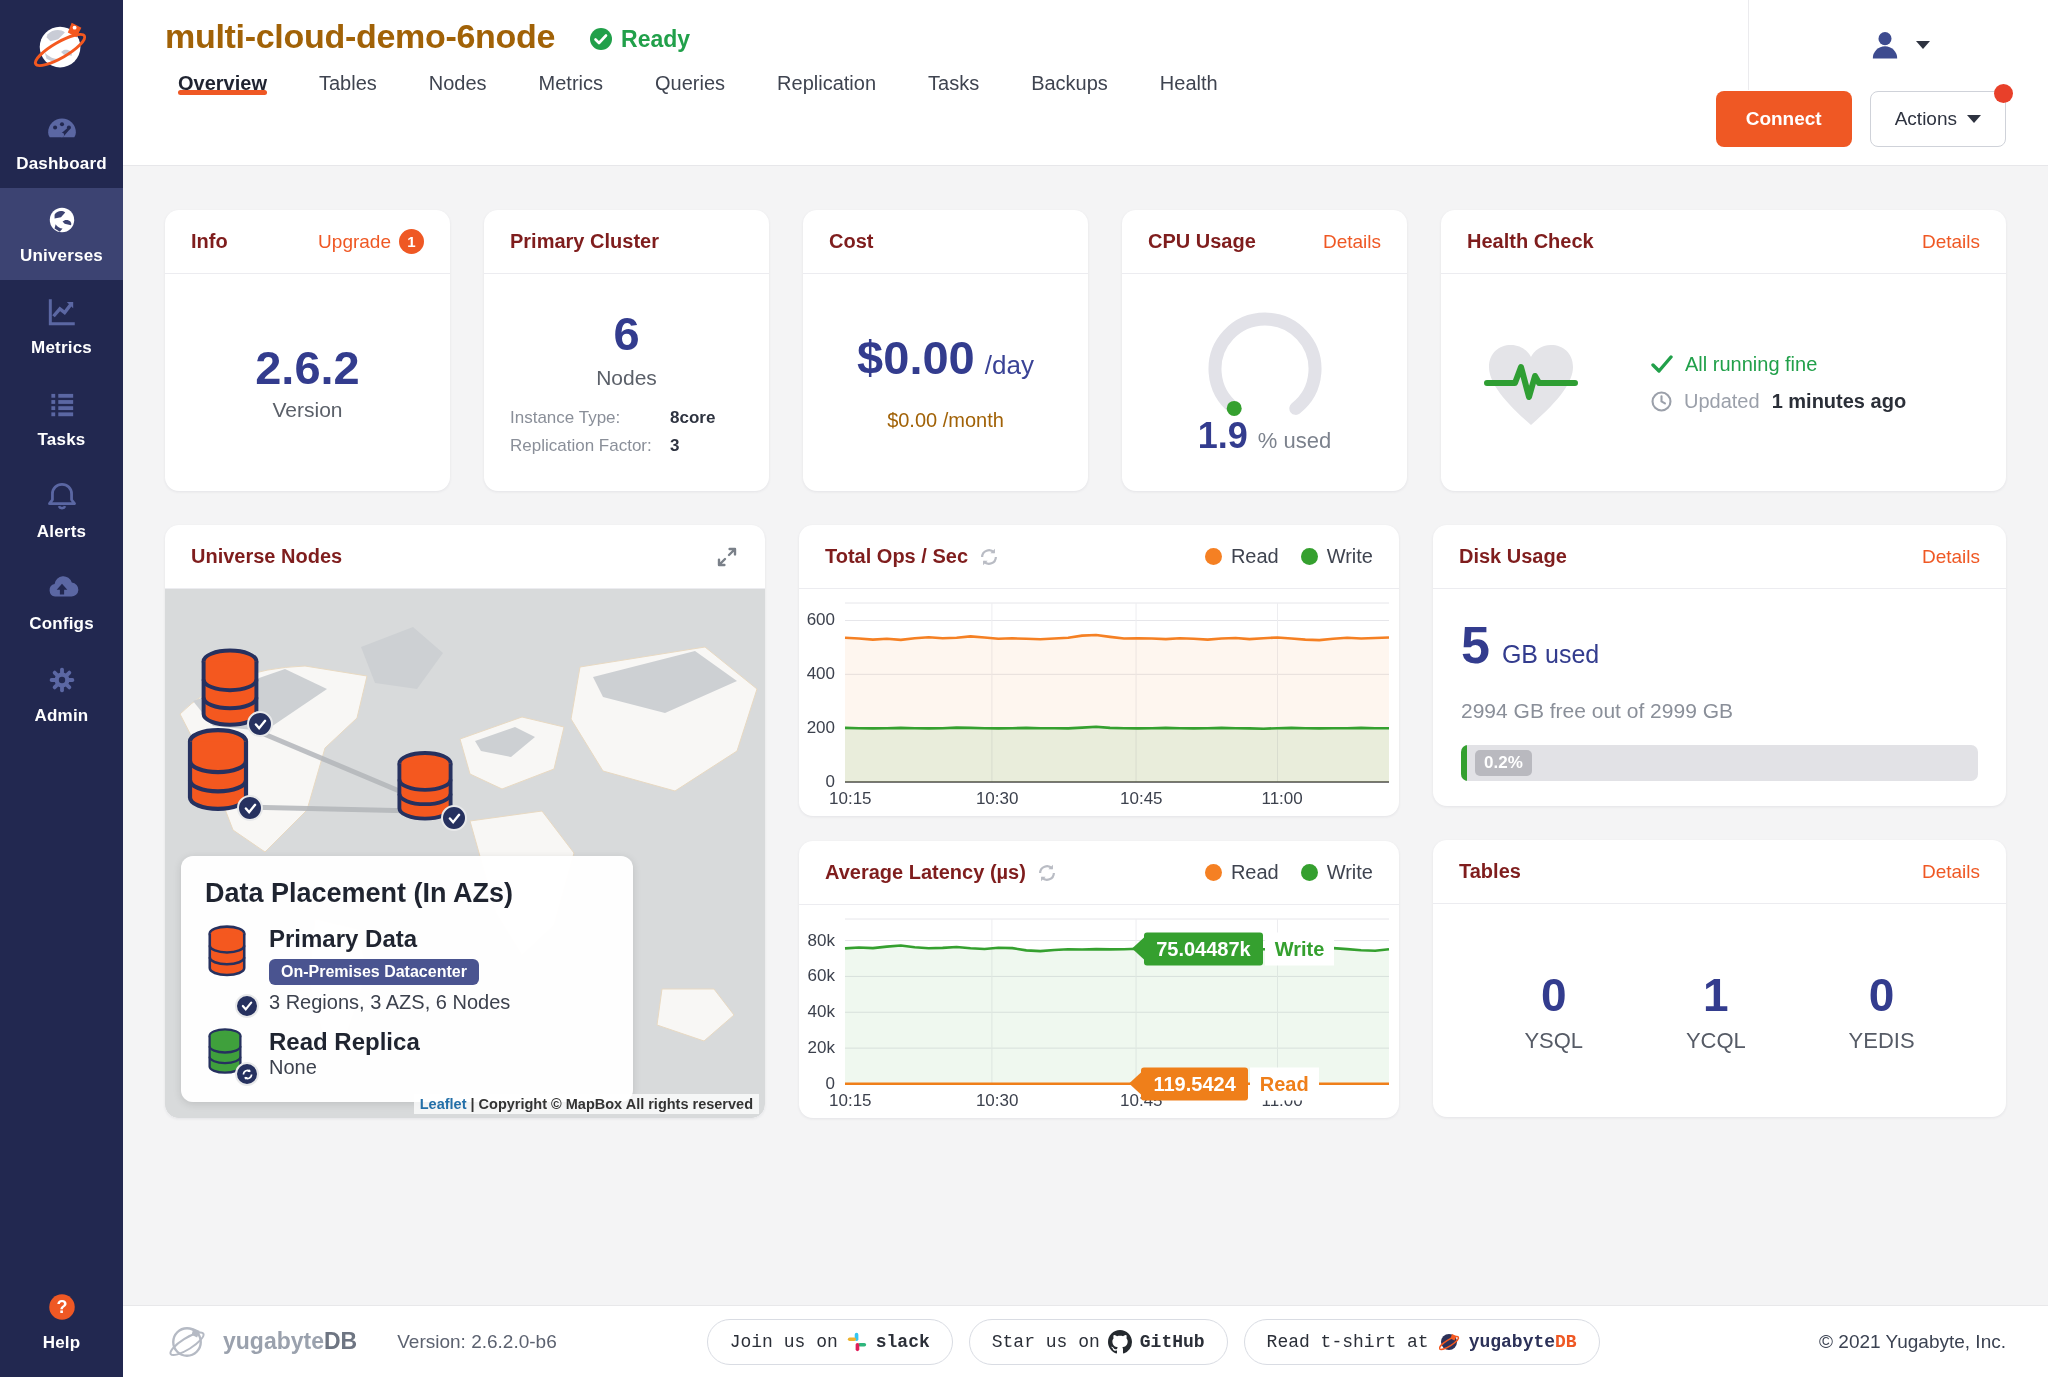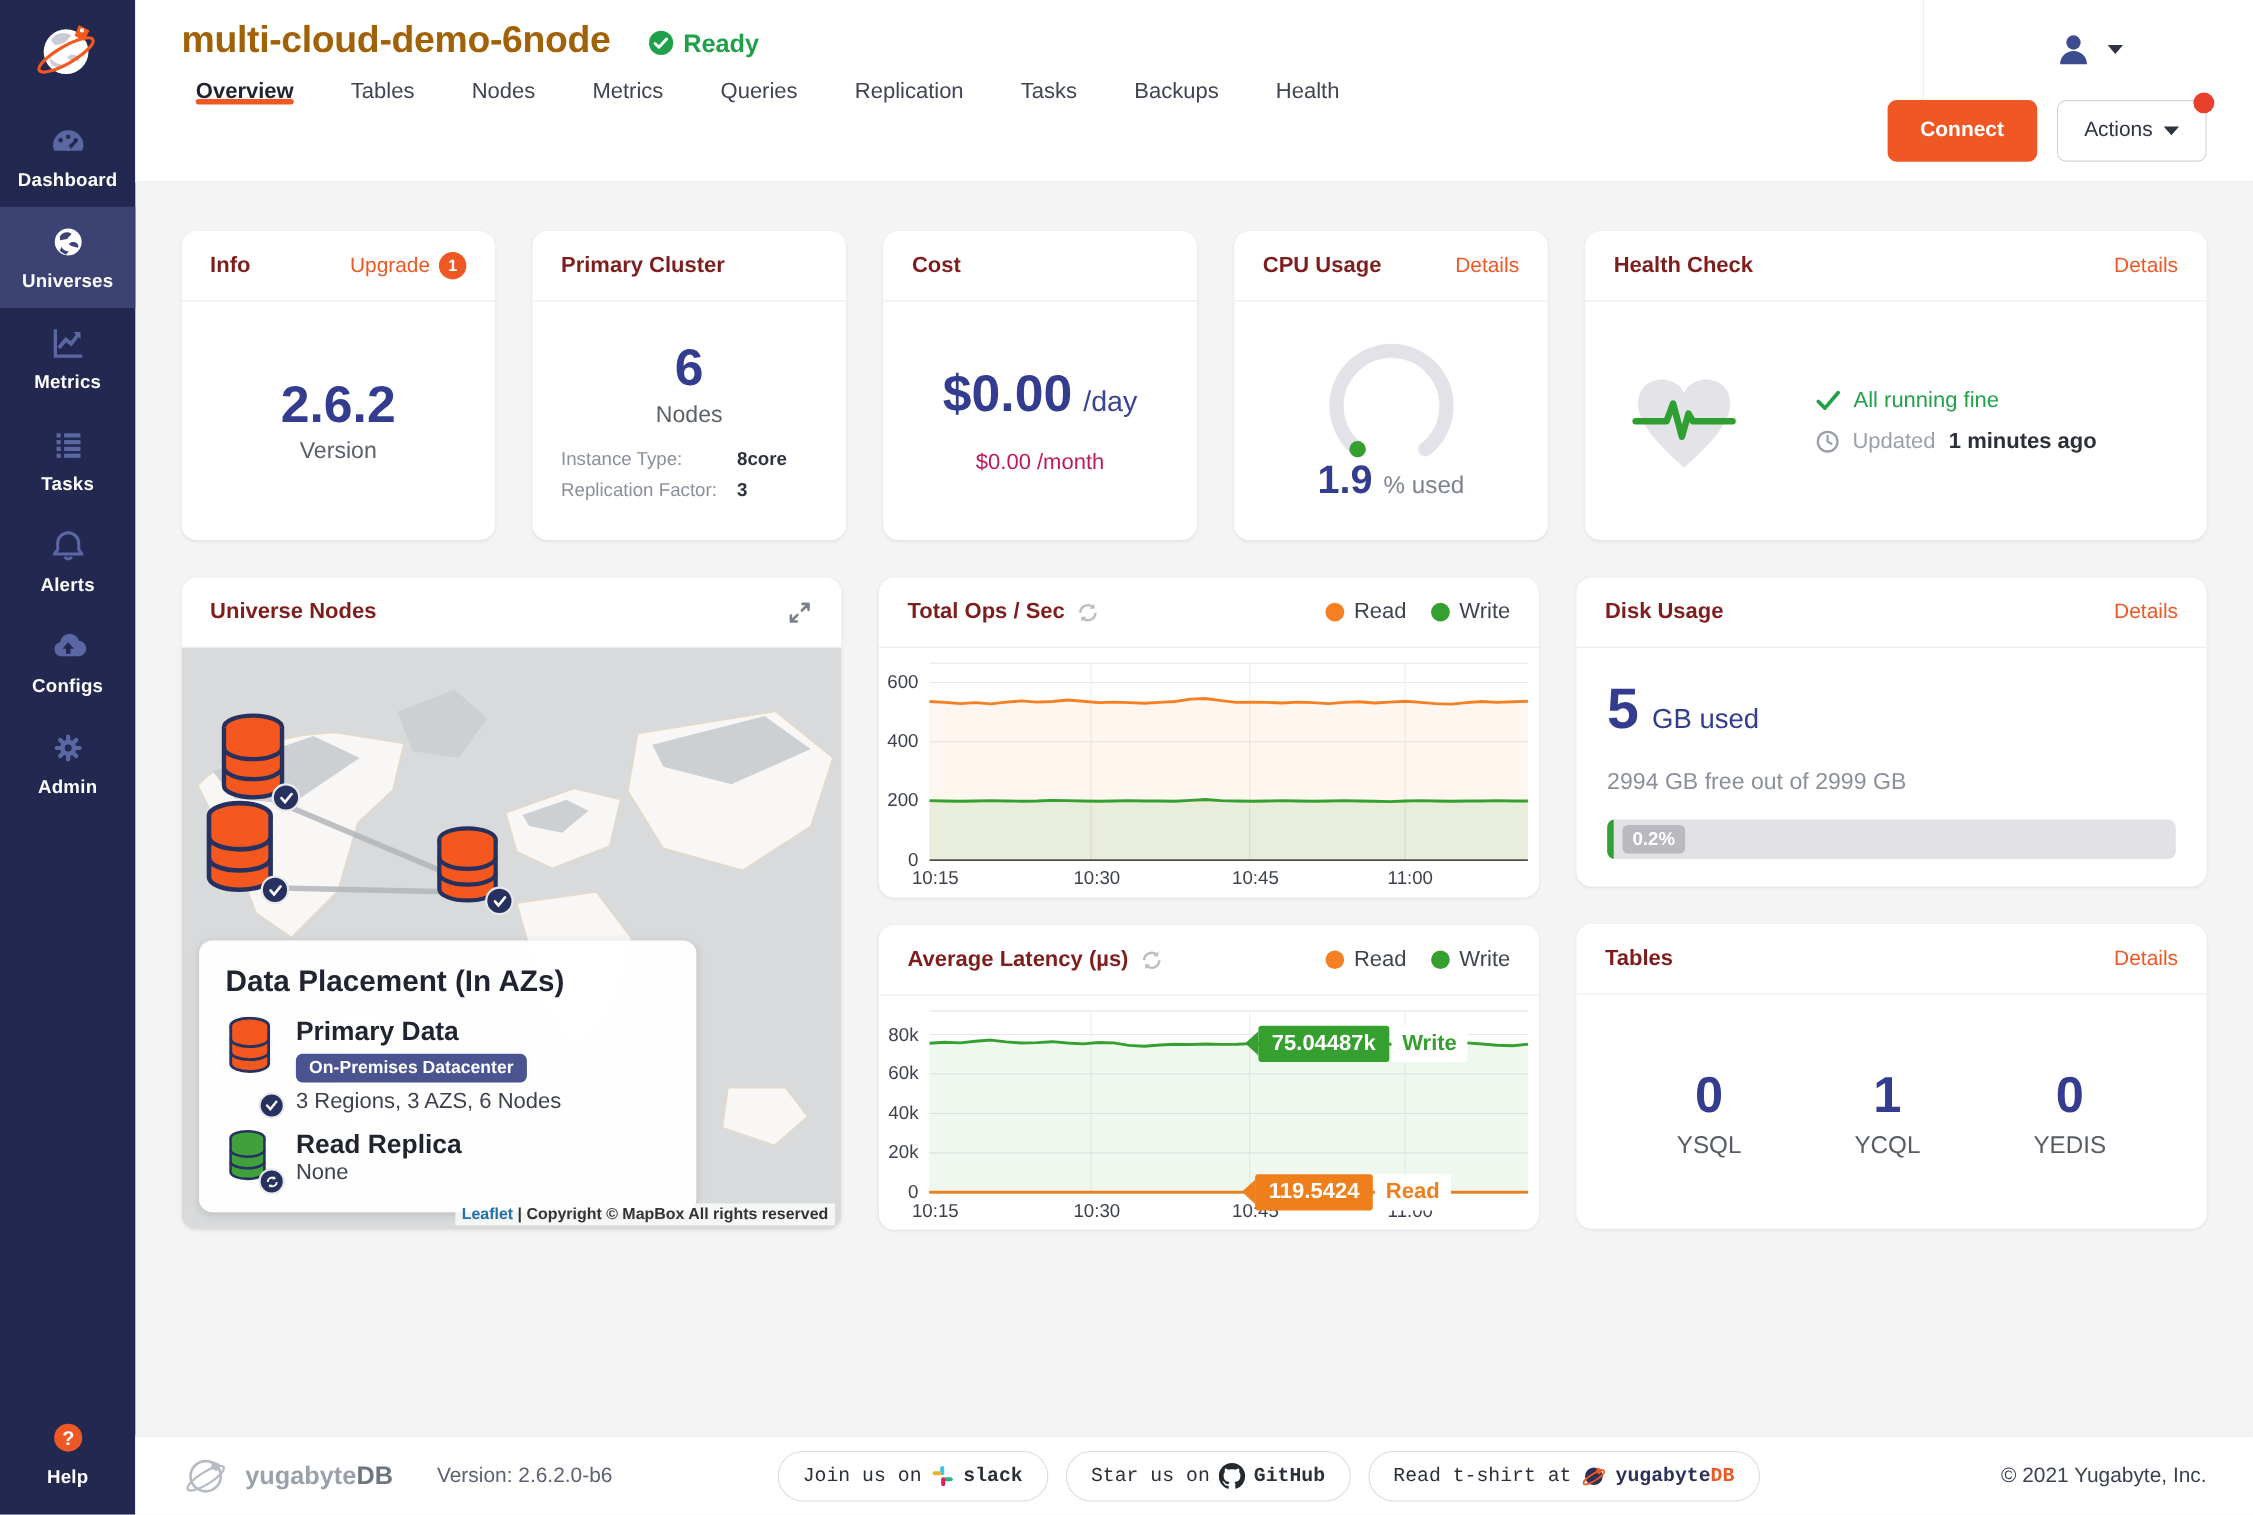--- a/index.html
+++ b/index.html
@@ -55,21 +55,21 @@
   .badge-circle { width:25px; height:25px; border-radius:50%; background:#ef5824; color:#fff; font-size:15px; font-weight:700; display:flex; align-items:center; justify-content:center; }
 
   .pc-body { flex:1; display:flex; flex-direction:column; align-items:center; justify-content:center; gap:2px; }
   .pc-rows { margin-top:16px; width:100%; padding:0 26px; display:flex; flex-direction:column; gap:8px; }
   .pc-row { display:flex; font-size:17px; }
   .pc-row .k { color:#8a8f99; width:160px; }
   .pc-row .v { color:#2e3340; font-weight:700; }
 
   .cost-line { display:flex; align-items:baseline; gap:10px; }
   .cost-unit { font-size:26px; color:#3a4396; }
-  .cost-sub { font-size:20px; color:#be185d; margin-top:26px; }
+  .cost-sub { font-size:20px; color:#a16207; margin-top:26px; }
 
   .cpu-body { flex:1; display:flex; flex-direction:column; align-items:center; justify-content:center; }
   .cpu-val { display:flex; align-items:baseline; gap:10px; margin-top:-6px; }
   .cpu-num { font-size:36px; font-weight:800; color:#333c8e; }
   .cpu-unit { font-size:22px; color:#7c828d; }
 
   .health-body { flex:1; display:flex; align-items:center; padding:0 40px; gap:70px; }
   .health-lines { display:flex; flex-direction:column; gap:14px; }
   .hline { display:flex; align-items:center; gap:12px; font-size:20px; }
   .hline .ok { color:#21a04a; }

